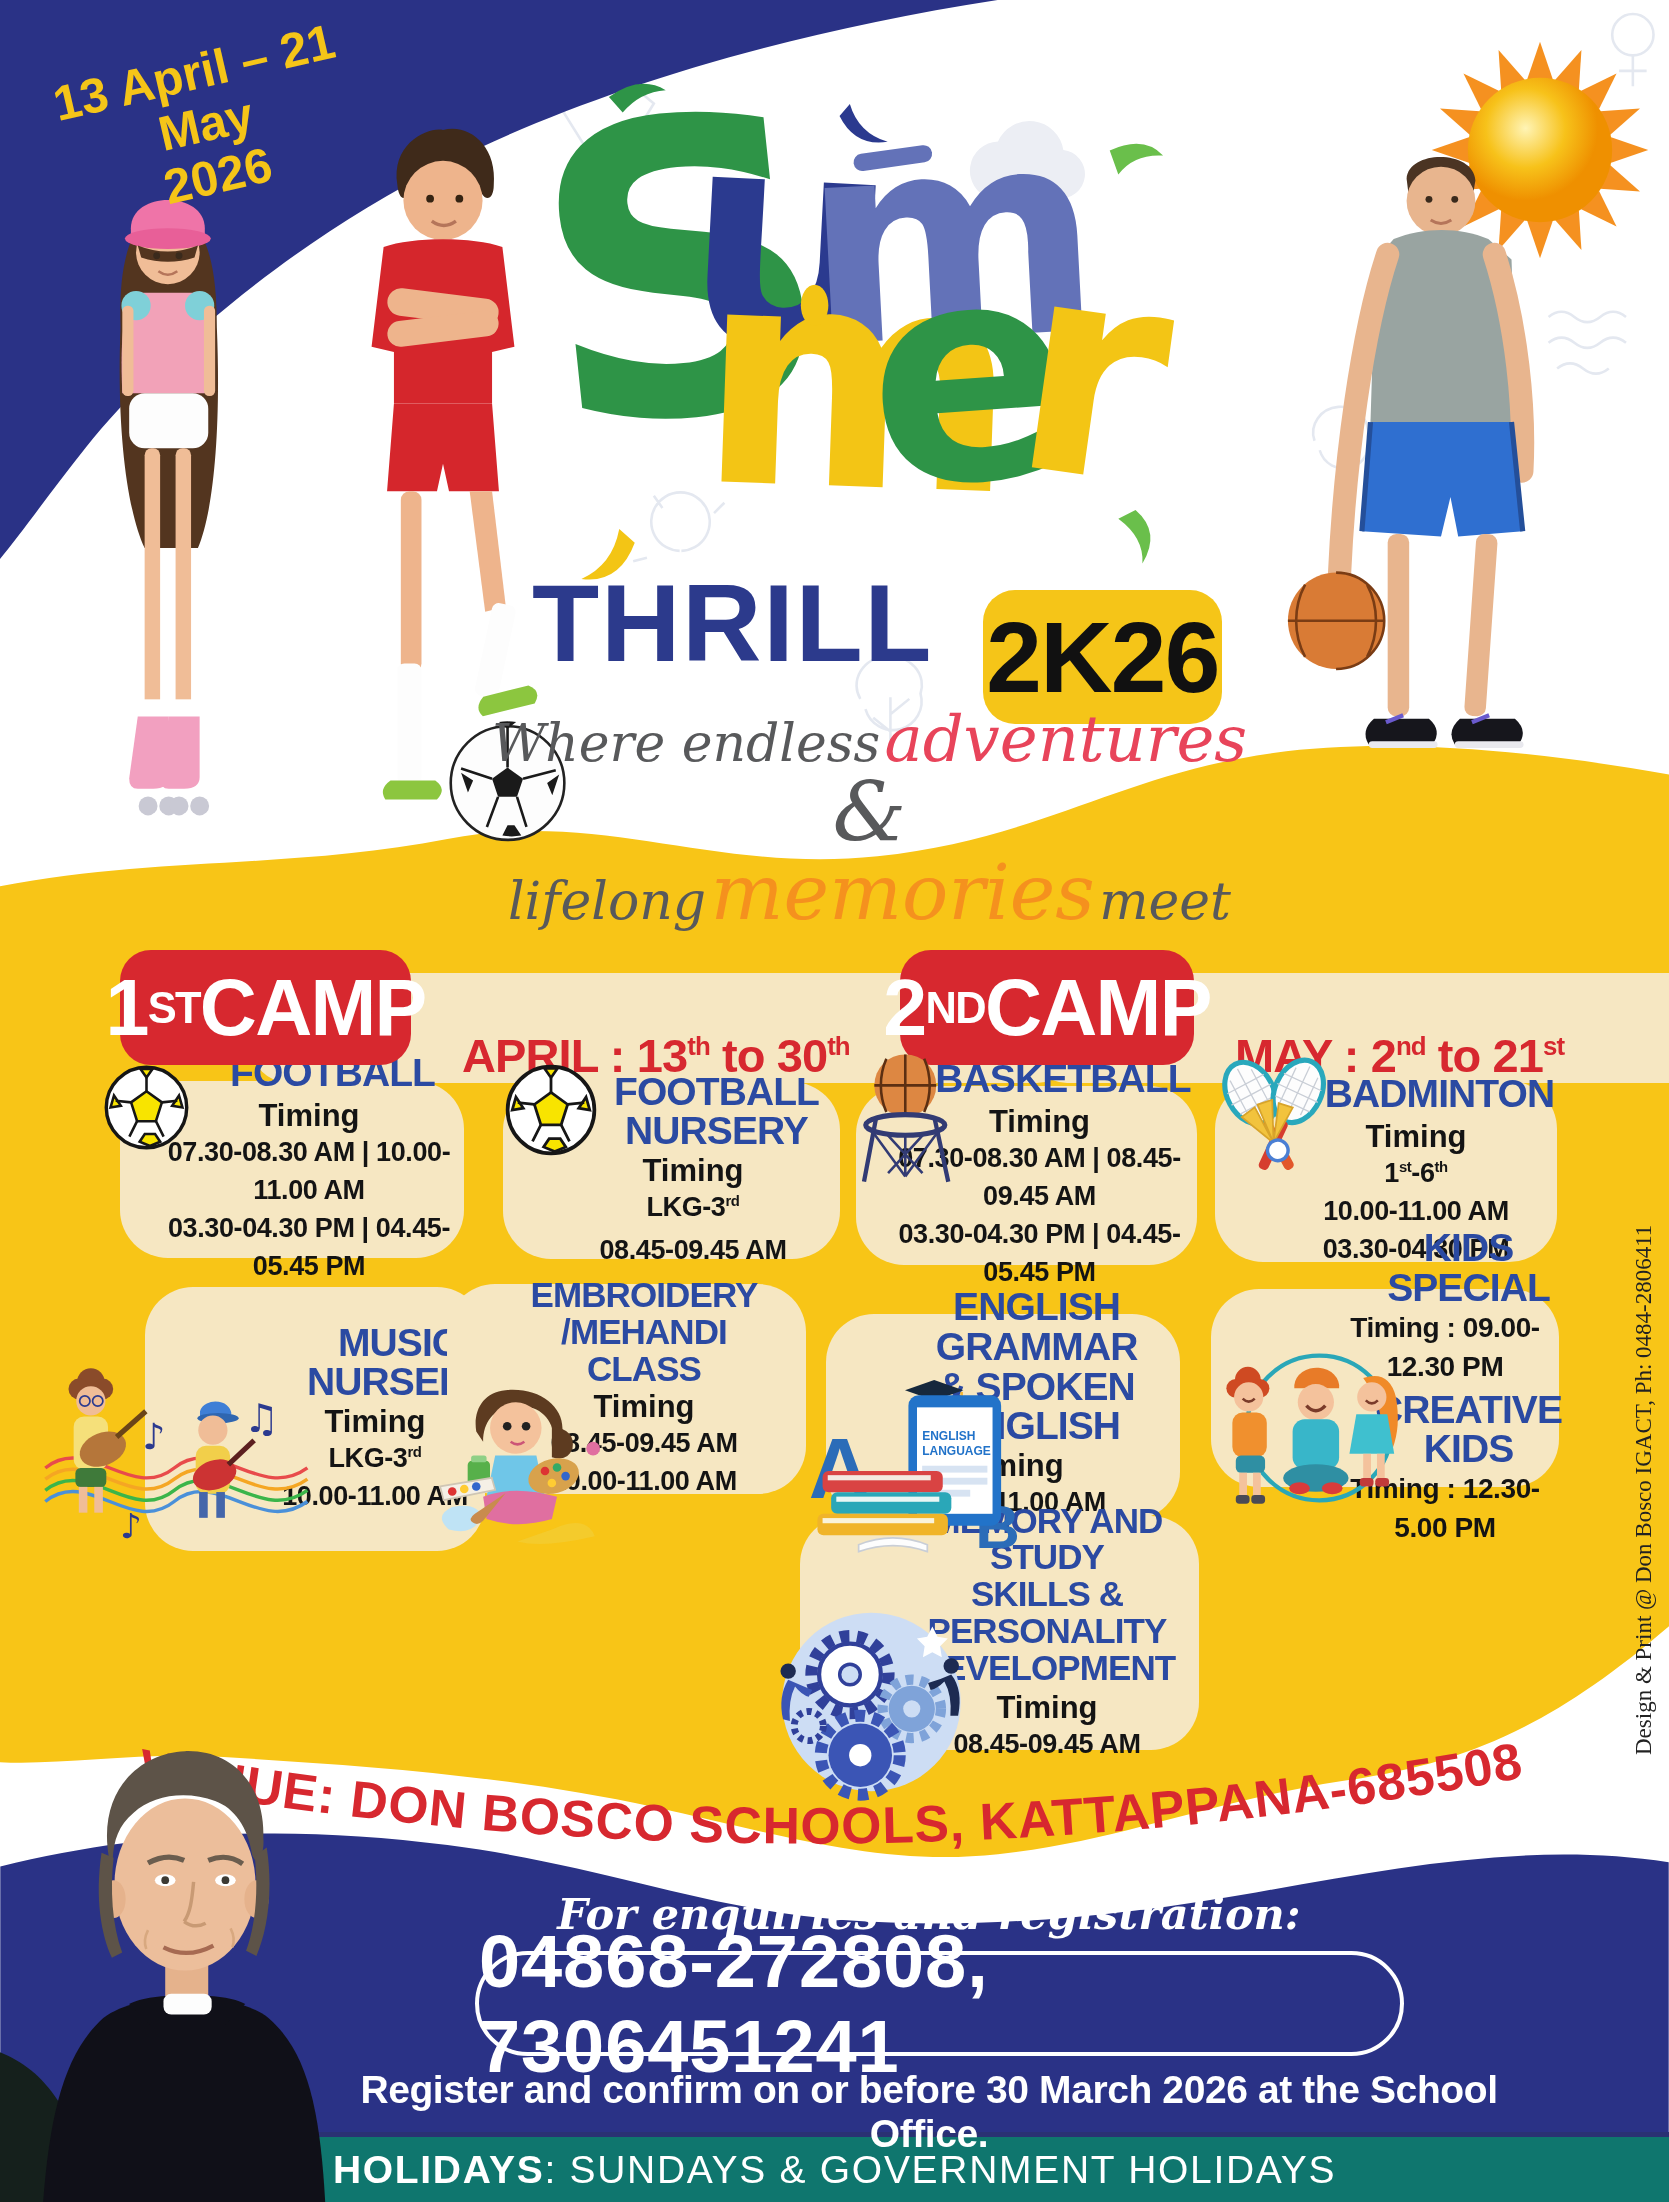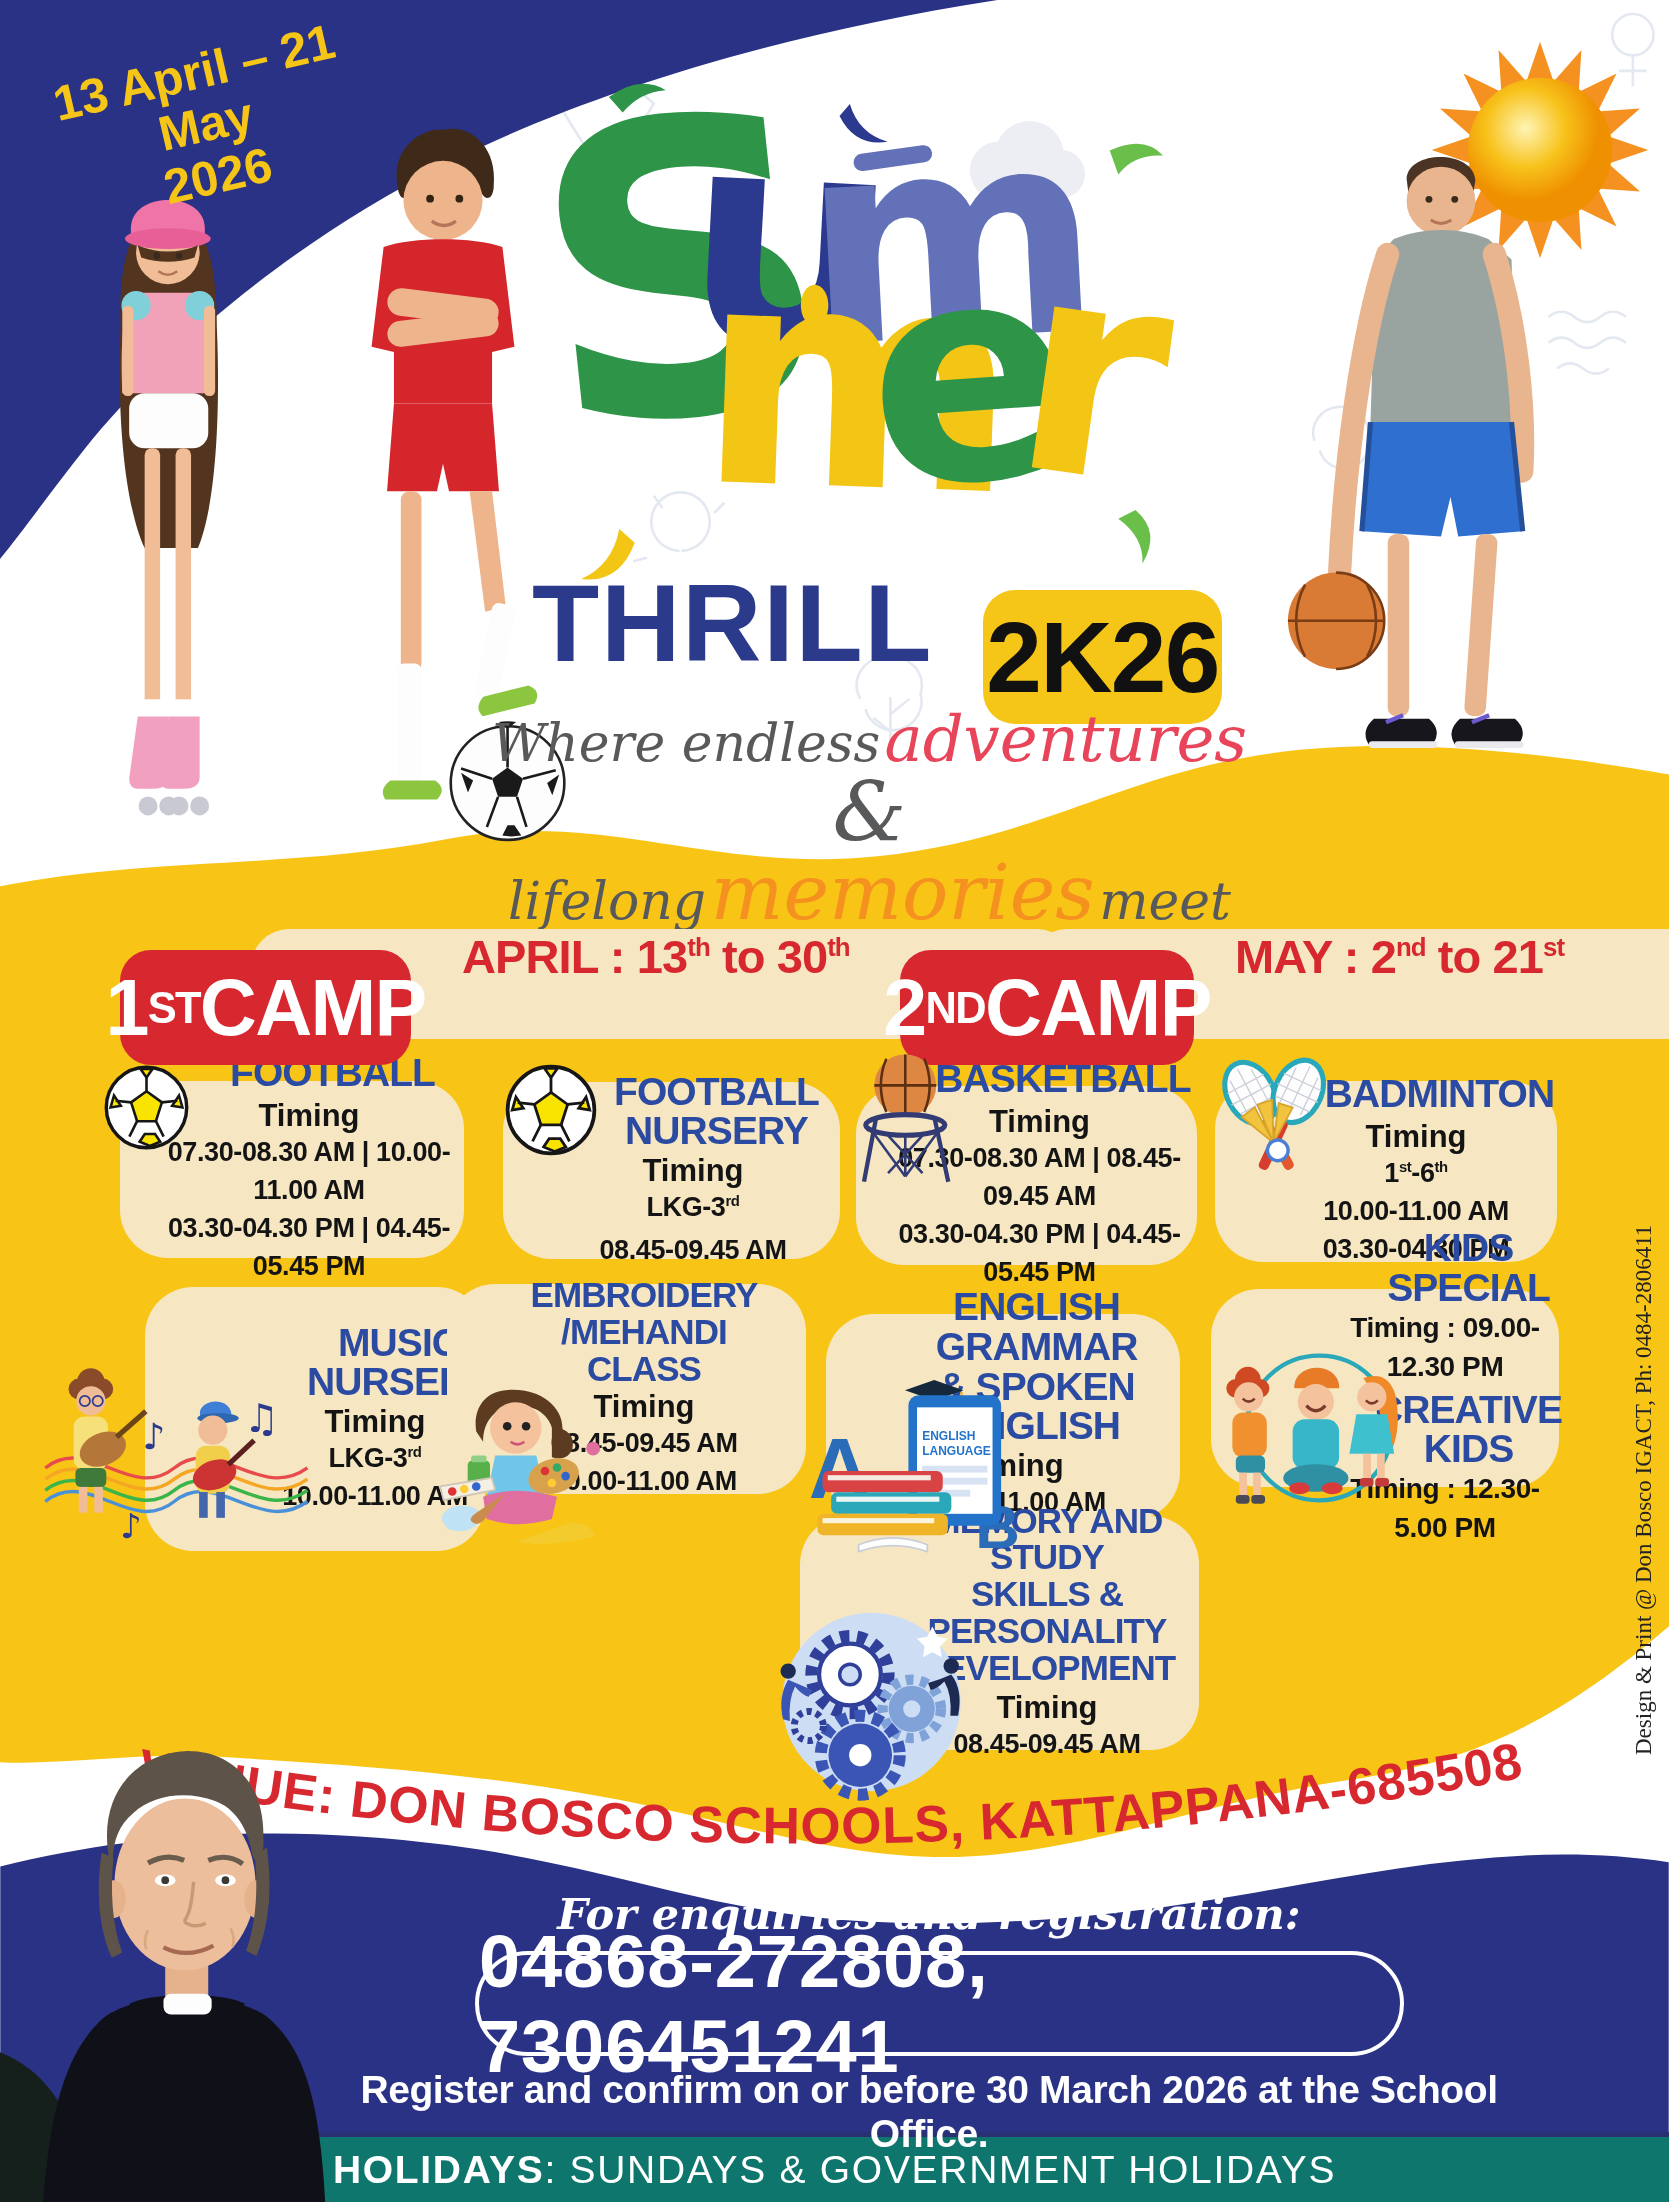--- a/index.html
+++ b/index.html
@@ -19,21 +19,21 @@
     display:flex;align-items:center;justify-content:center;z-index:5;margin-top:29px;}
   .badge2k span{font-weight:800;font-size:100px;color:#111;letter-spacing:-1.7px;}
   .tagline{left:465px;top:707px;width:809px;text-align:center;z-index:5;
     font-family:"DejaVu Serif",serif;font-style:italic;font-weight:400;line-height:1.0;}
   .tag-gray{color:#58595b;font-size:52px;}
   .tag-pink{color:#e8445a;font-size:64px;}
   .tag-amp{color:#58595b;font-size:83px;}
   .tag-orange{color:#f5911e;font-size:77px;}
 
   
-  .creampill{background:#f6e7c2;border-radius:38px;display:flex;align-items:flex-start;z-index:6;}
+  .creampill{background:#f6e7c2;border-radius:38px;display:flex;align-items:flex-end;z-index:6;margin-top:44px;}
   .creampill .date-txt{font-weight:800;font-size:47px;color:#d7282f;letter-spacing:-0.9px;}
   .redpill{background:#d7282f;border-radius:31px;display:flex;align-items:center;justify-content:center;
     z-index:7;color:#fff;font-weight:800;font-size:79px;letter-spacing:-1.7px;}
 
   
   .card{position:absolute;background:#f6e7c2;border-radius:48px;display:flex;flex-direction:column;
     align-items:center;justify-content:center;text-align:center;z-index:6;box-sizing:border-box;}
   .ct{font-weight:700;font-size:39px;color:#2b4aa2;line-height:1.02;letter-spacing:-0.9px;margin-left:47px;}
   .ct-s{font-weight:800;font-size:35px;color:#2b4aa2;line-height:1.05;letter-spacing:-0.9px;}
   .ctm{font-weight:700;font-size:31px;color:#141414;margin-top:5.2px;}

